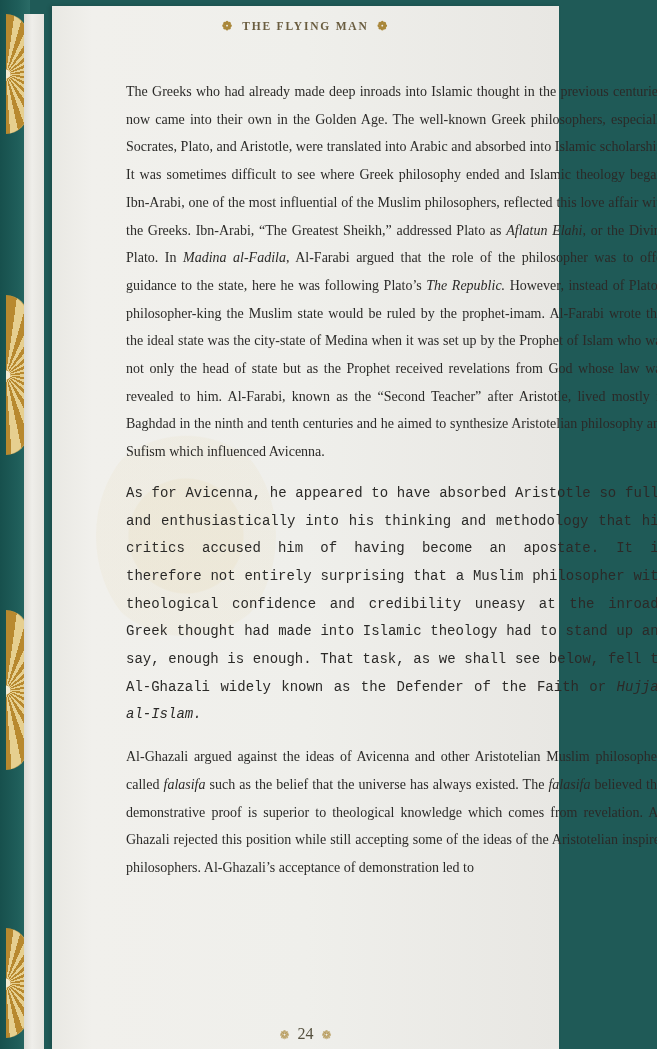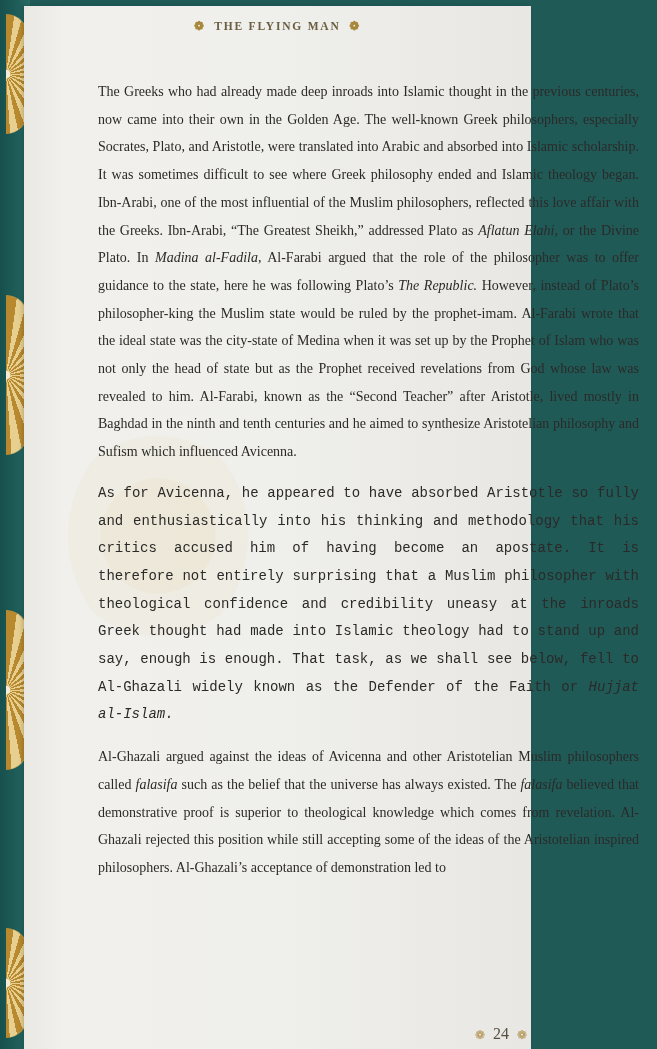--- a/index.html
+++ b/index.html
@@ -17,21 +17,21 @@
       background:
         radial-gradient(circle at 0% 50%, #f4ecd2 0 4px, transparent 5px),
         repeating-conic-gradient(from 0deg at 0% 50%, #b8892f 0deg 8deg, #e6cf8f 8deg 16deg);
       box-shadow: inset -1px 0 0 #c9a556;
     }
     .page-stack {
       position: absolute; left: 24px; top: 14px; width: 20px; height: 1035px;
       background: linear-gradient(90deg, #dcdbd5 0%, #efeeea 40%, #e4e3de 100%);
     }
     .page {
-      position: absolute; left: 24px; top: 6px; width: 507px; height: 1043px;
+      position: absolute; left: 52px; top: 6px; width: 507px; height: 1043px;
       background: linear-gradient(90deg, #e9e8e3 0%, #f1f0ec 8%, #efefeb 50%, #e8e7e3 100%);
       box-shadow: -2px 0 4px rgba(0,0,0,0.15);
     }
     .watermark {
       position: absolute; left: 44px; top: 420px; width: 180px; height: 220px;
       border-radius: 50%;
       background: radial-gradient(circle, rgba(225,205,150,0.22) 0 40%, rgba(225,205,150,0.10) 41% 70%, transparent 71%);
     }
     .running-head {
       position: absolute; top: 13px; left: 0; width: 100%;
@@ -44,21 +44,21 @@
     .body-text {
       position: absolute; left: 74px; top: 72px; width: 541px;
       font-size: 14px; line-height: 27.7px; color: #2b2a28;
       text-align: justify;
     }
     .body-text p { margin: 0 0 14px 0; }
     .body-text p.p2 { margin-top: 12px; font-family: Liberation Mono, monospace; }
     .body-text i { font-style: italic; }
     .folio {
       position: absolute; bottom: 6px; left: 0; width: 100%;
-      text-align: right; font-size: 16px; color: #55503f;
+      text-align: center; font-size: 16px; color: #55503f;
     }
   </style>
 </head>
 <body>
 
 <div class="cover-edge"></div>
 <div class="ornament-strip" style="top:14px;height:120px;"></div>
 <div class="ornament-strip" style="top:295px;height:160px;"></div>
 <div class="ornament-strip" style="top:610px;height:160px;"></div>
 <div class="ornament-strip" style="top:928px;height:110px;"></div>

